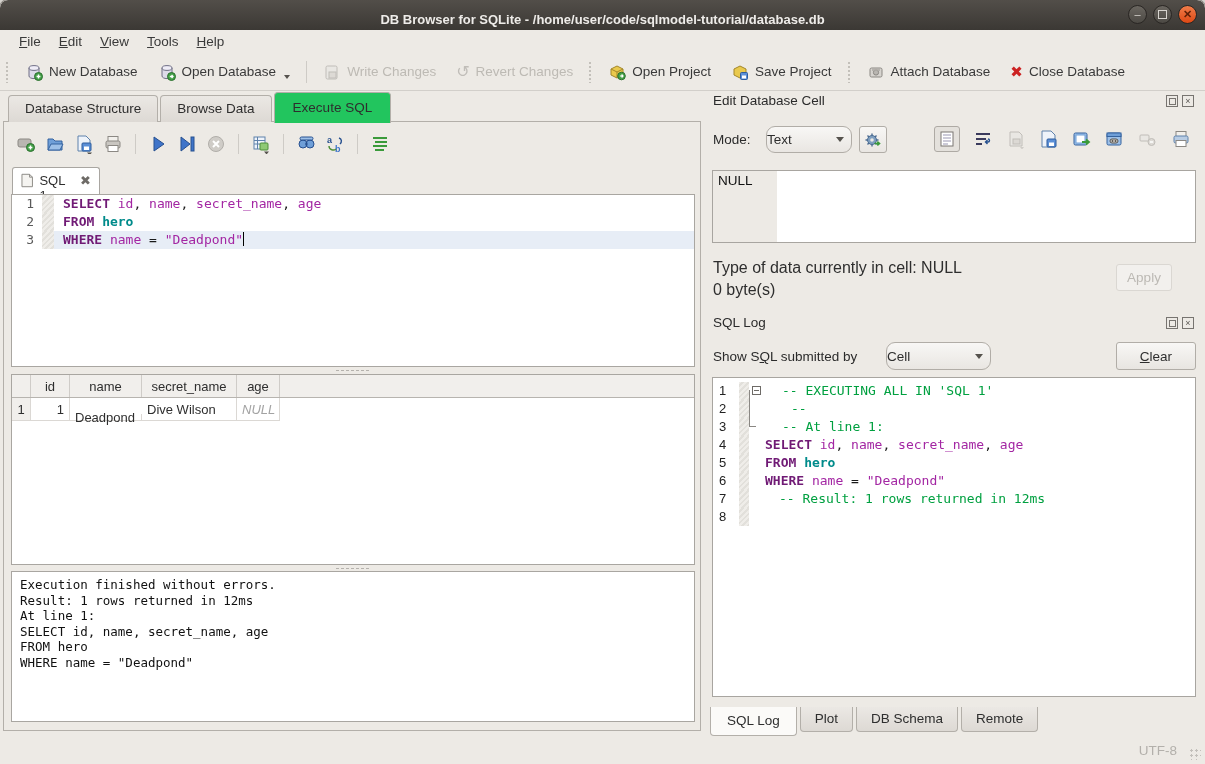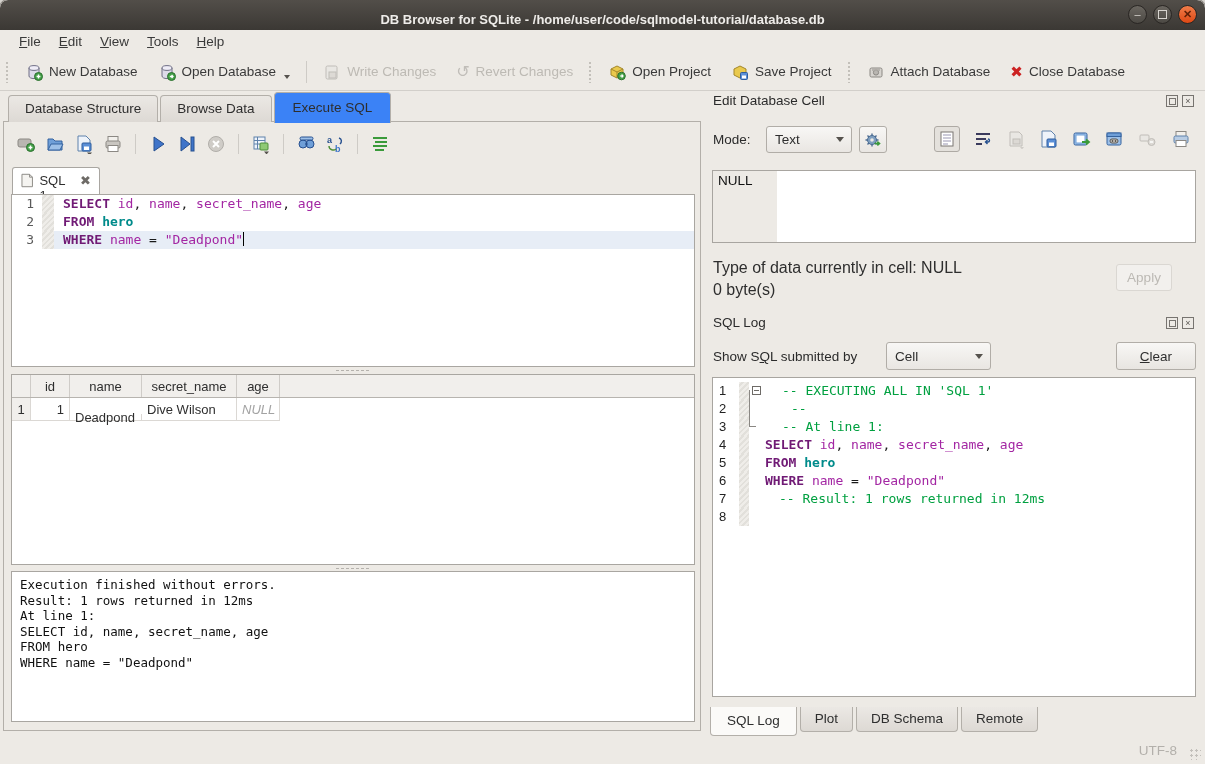--- a/index.html
+++ b/index.html
@@ -30,21 +30,21 @@
   .tb-handle{width:5px;height:22px;margin:0 5px;
     background-image:radial-gradient(#c3c0ba 1px,transparent 1.2px);background-size:4px 4px;}
   .dd-arrow{width:0;height:0;border-left:3.5px solid transparent;border-right:3.5px solid transparent;
     border-top:4px solid #55524d;margin-left:2px;align-self:flex-end;margin-bottom:2px;}
   .icon16{width:18px;height:18px;flex:0 0 auto;}
   .x-red{color:#cc2222;font-weight:bold;font-size:15px;font-family:"DejaVu Sans",sans-serif;}
   
   .main-tabs{position:absolute;left:8px;top:93px;display:flex;align-items:flex-end;height:29px;z-index:3;}
   .mtab{padding:5px 16px 6px;font-size:13.5px;background:linear-gradient(#ebe8e4,#ddd9d4);
     border:1px solid #b3afa9;border-bottom:none;border-radius:4px 4px 0 0;margin-right:2px;color:#2e2e2e;}
-  .mtab.active{background:#3b82f6;padding:7px 18px 8px;position:relative;top:1px;}
+  .mtab.active{background:#22c55e;padding:7px 18px 8px;position:relative;top:1px;}
   
   .left-frame{position:absolute;left:3px;top:121px;width:698px;height:610px;
     border:1px solid #b3afa9;background:#edeae5;box-sizing:border-box;z-index:2;}
   .sqlbar{position:absolute;left:12px;top:9px;display:flex;align-items:center;gap:9px;height:26px;}
   .sqlbar .sep{width:1px;height:20px;background:#cecbc6;margin:0 3px;}
   .icon22{width:20px;height:20px;position:relative;}
   .sqltab{position:absolute;left:8px;top:45px;width:88px;height:27px;background:#ffffff;
     border:1px solid #a9a6a1;border-bottom:none;border-radius:3px 3px 0 0;box-sizing:border-box;
     display:flex;align-items:flex-start;gap:6px;padding:5px 8px;font-size:13px;}
   .sqltab .close-x{color:#6e6b67;font-weight:bold;font-family:"DejaVu Sans",sans-serif;font-size:13px;}
@@ -80,22 +80,22 @@
     border:1px solid #a9a6a1;box-sizing:border-box;padding:5px 8px;
     font-family:"DejaVu Sans Mono","Liberation Mono",monospace;font-size:12.5px;line-height:15.5px;color:#111;}
   
   .panel-title{position:absolute;font-size:13.5px;color:#2b2b2b;}
   .ptitle-btns{position:absolute;display:flex;gap:4px;}
   .pbtn{width:12px;height:12px;border:1px solid #777470;box-sizing:border-box;display:flex;
     align-items:center;justify-content:center;font-size:9px;color:#5d5a56;background:#edeae5;}
   .pbtn .inner-sq{width:5px;height:5px;border:1px solid #777470;}
   label.rlabel{font-size:13.5px;color:#2b2b2b;}
   .combo{position:absolute;height:27px;background:linear-gradient(#f8f7f5,#e9e6e2);
-    border:1px solid #b1ada7;border-radius:3px;box-sizing:border-box;display:flex;align-items:center;
-    font-size:13.5px;color:#2e2e2e;padding-left:8px;}
+    border:1px solid #b1ada7;border-radius:9px;box-sizing:border-box;display:flex;align-items:center;
+    font-size:13.5px;color:#2e2e2e;}
   .combo .arr{margin-left:auto;margin-right:7px;width:0;height:0;border-left:4px solid transparent;
     border-right:4px solid transparent;border-top:5px solid #55524d;}
   .btn{position:absolute;height:28px;background:linear-gradient(#f8f7f5,#e8e5e1);
     border:1px solid #b1ada7;border-radius:3px;box-sizing:border-box;display:flex;
     align-items:center;justify-content:center;font-size:13.5px;color:#2e2e2e;}
   .btn.disabled{background:#f2f0ed;border-color:#dad7d2;color:#bcb9b4;}
   .toolbtn{position:absolute;width:28px;height:27px;background:linear-gradient(#f8f7f5,#e9e6e2);
     border:1px solid #b1ada7;border-radius:3px;box-sizing:border-box;display:flex;align-items:center;justify-content:center;}
   .cellicons{position:absolute;left:934px;top:126px;display:flex;align-items:center;gap:13px;}
   .ci{width:20px;height:20px;position:relative;}

